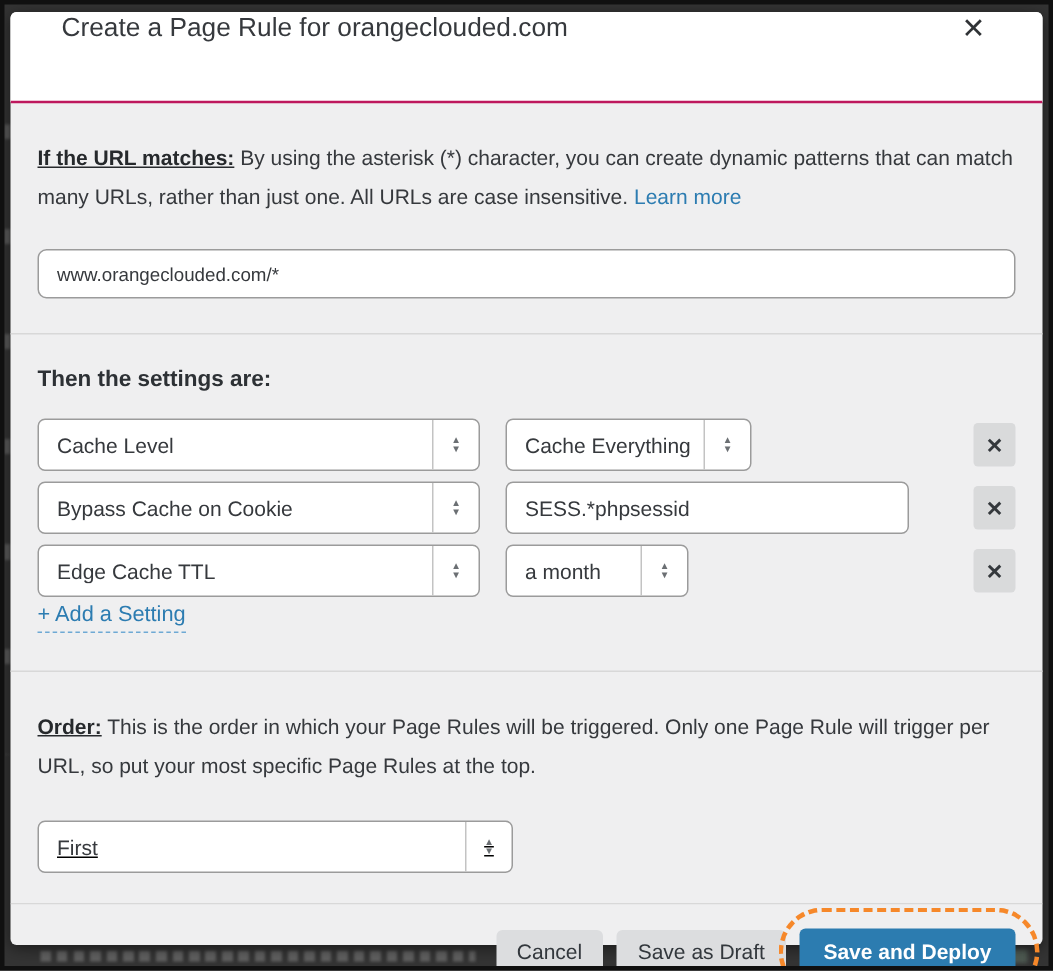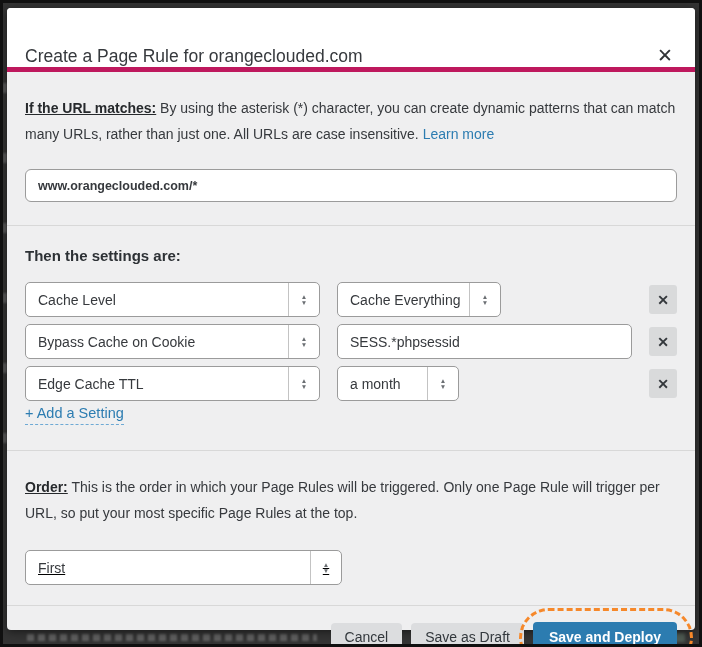--- a/index.html
+++ b/index.html
@@ -20,40 +20,39 @@
     background:repeating-linear-gradient(180deg,rgba(170,170,170,.35) 0 10px,transparent 10px 70px);
     filter:blur(1px);}
 
   .modal{
     position:absolute;left:4px;top:5px;width:688px;height:622px;
     background:#efeff0;border-radius:4px;display:flex;flex-direction:column;
     box-shadow:0 2px 10px rgba(0,0,0,.5);overflow:visible;
   }
   .modal-header{
     height:59px;background:#ffffff;border-radius:4px 4px 0 0;
-    border-bottom:5px solid #be185d;display:flex;align-items:flex-end;
-    padding:0 18px;flex:0 0 auto;
+    border-bottom:2px solid #be185d;display:flex;align-items:flex-start;
+    padding:0 34px;flex:0 0 auto;
   }
   .modal-title{font-size:17.5px;color:#36393d;font-weight:400;flex:1;}
   .close-btn{background:none;border:none;cursor:pointer;font-size:19px;color:#303336;
     padding:2px 4px;line-height:1;font-weight:400;}
 
   .section{padding:0 18px;}
   .section-divider{border-top:1px solid #d8d8d8;}
 
   .desc{font-size:14px;line-height:26px;color:#36393d;margin:23px 0 0;}
   .desc b{color:#26292c;text-decoration:underline;}
   .inline-link{color:#2c7cb1;text-decoration:none;cursor:pointer;}
 
   .url-input{
     display:block;width:100%;box-sizing:border-box;height:33px;margin:22px 0 23px;
     border:1px solid #9b9b9b;border-radius:6px;padding:0 12px;
     font-size:12.5px;color:#36393d;background:#fff;outline:none;
     font-family:"Liberation Sans",sans-serif;
-    font-weight:bold;
   }
 
   .settings-heading{font-size:15px;font-weight:700;color:#2d3135;margin:21px 0 0;}
   .rows{margin-top:18px;display:flex;flex-direction:column;gap:7px;}
   .setting-row{display:flex;align-items:center;gap:17px;}
 
   .select{
     height:35px;background:#fff;border:1px solid #9b9b9b;border-radius:5px;
     display:flex;align-items:center;box-sizing:border-box;cursor:pointer;
   }
@@ -62,21 +61,21 @@
     display:flex;flex-direction:column;align-items:center;justify-content:center;
     color:#6b6f73;flex:0 0 auto;}
   .sel-arrows span{font-size:6.5px;line-height:5.5px;}
 
   .w-setting{width:295px;flex:0 0 auto;}
   .w-val-cache{width:164px;flex:0 0 auto;}
   .w-val-ttl{width:122px;flex:0 0 auto;}
   .w-order{width:317px;text-decoration:underline;}
 
   .value-text-input{
-    height:35px;width:295px;box-sizing:border-box;border:1px solid #9b9b9b;border-radius:5px;
+    height:35px;width:269px;box-sizing:border-box;border:1px solid #9b9b9b;border-radius:5px;
     padding:0 12px;font-size:14px;color:#36393d;background:#fff;outline:none;
     font-family:"Liberation Sans",sans-serif;flex:0 0 auto;
   }
 
   .remove-btn{
     margin-left:auto;width:28px;height:29px;background:#d9dadb;border:none;border-radius:3px;
     font-size:14px;font-weight:700;color:#34383c;cursor:pointer;
     display:flex;align-items:center;justify-content:center;flex:0 0 auto;
   }
 

